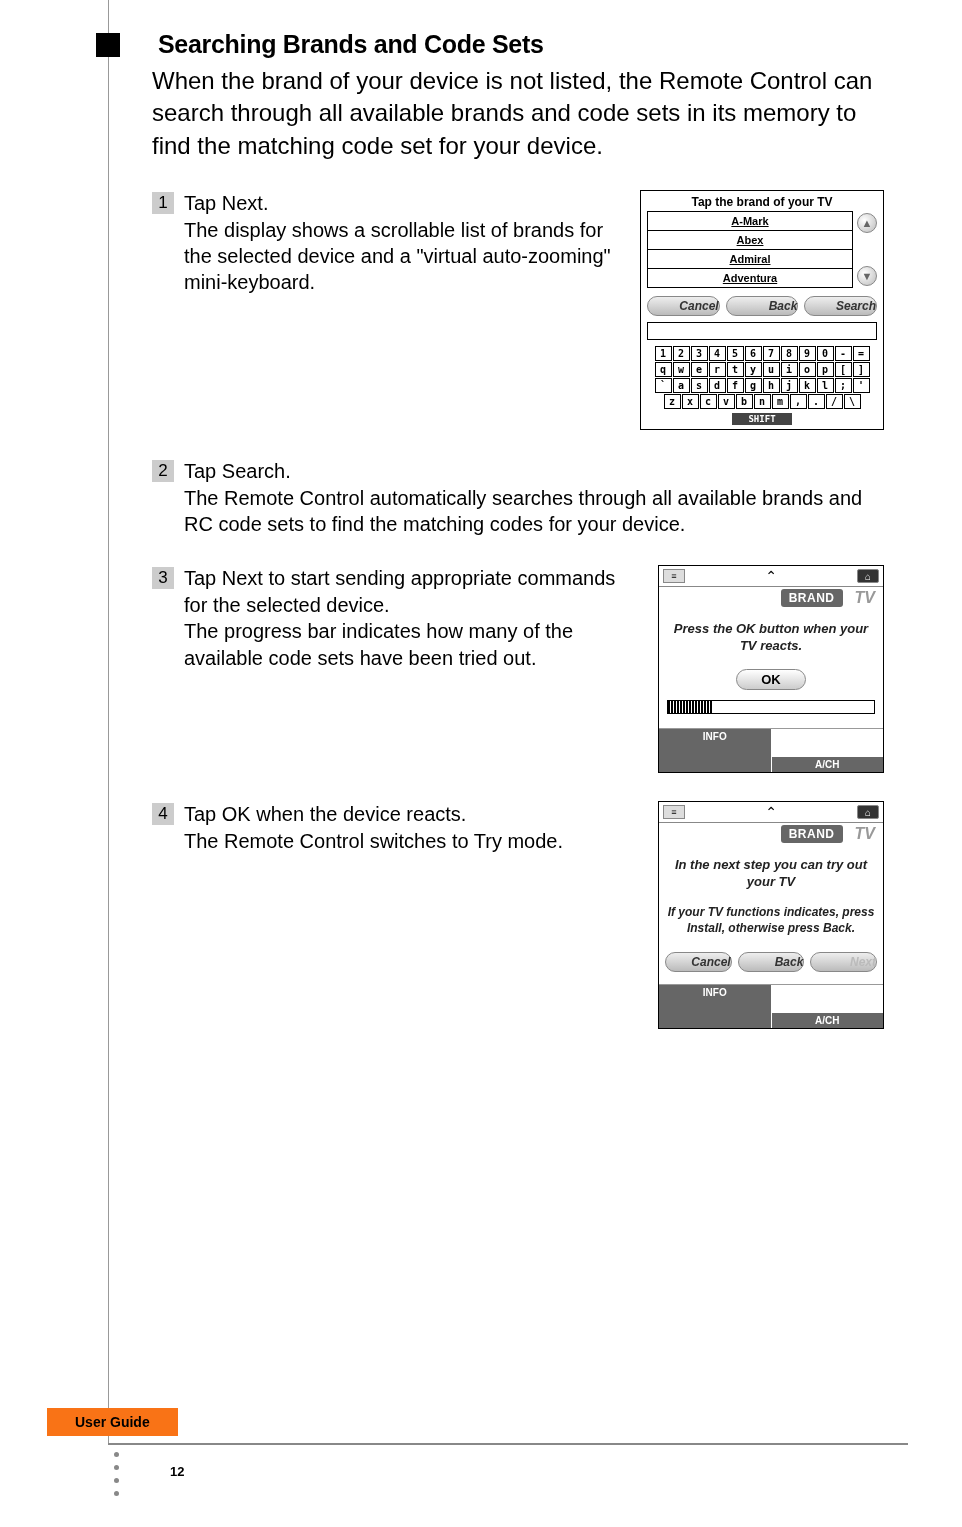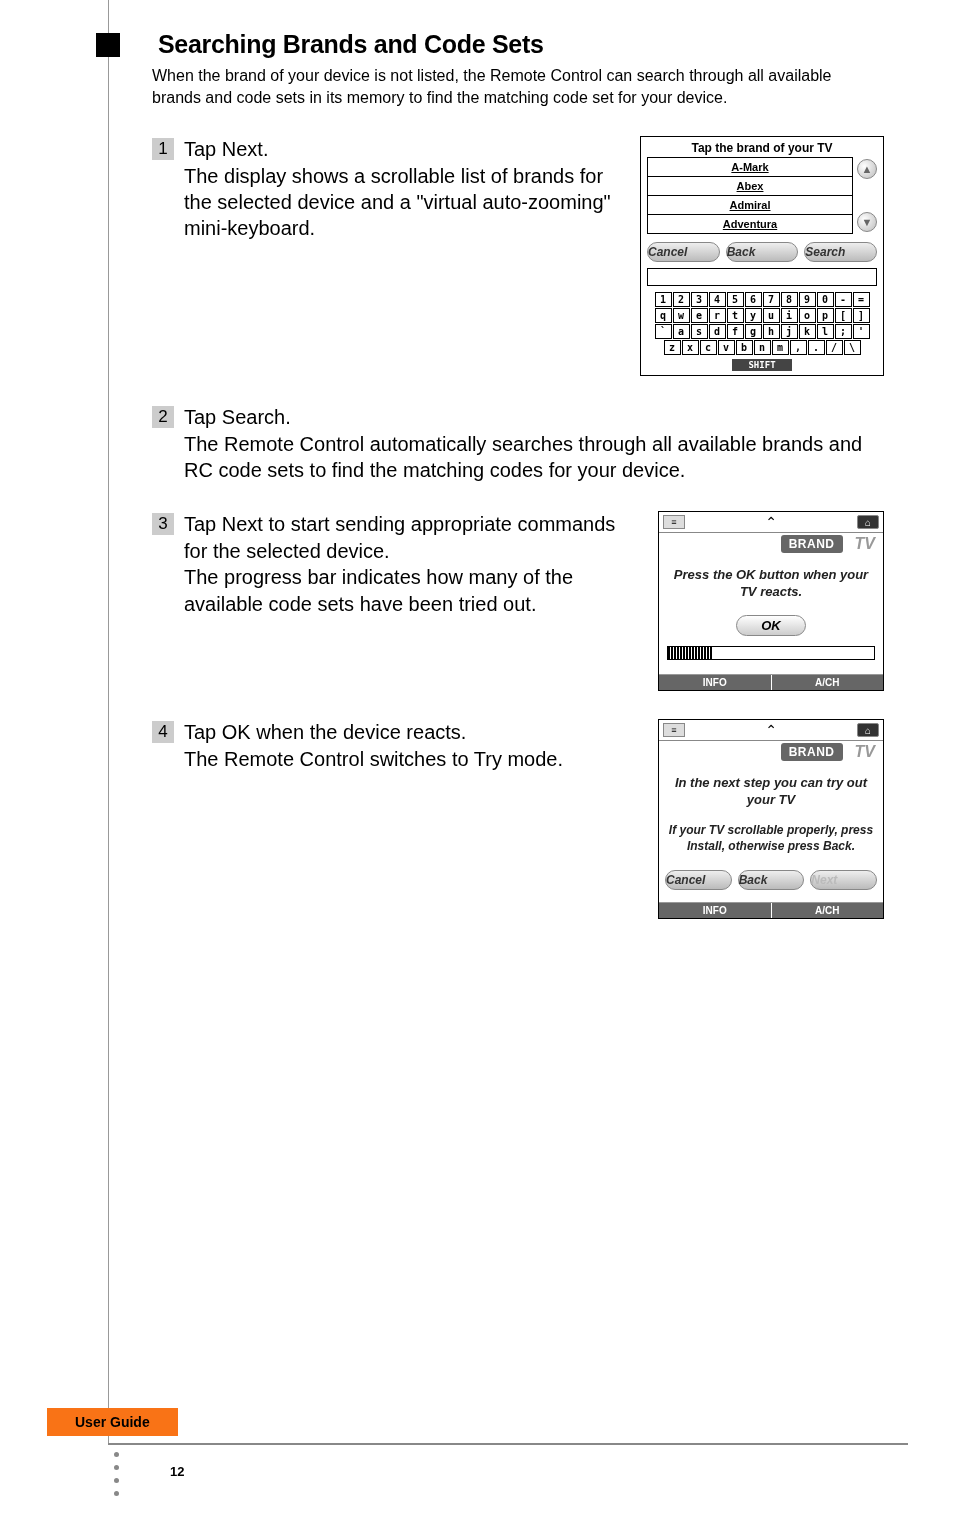--- a/index.html
+++ b/index.html
@@ -38,21 +38,21 @@
     background: #000;
     margin-left: -28px;
     margin-right: 28px;
   }
   h2 {
     font-size: 25px;
     font-weight: bold;
     letter-spacing: -0.3px;
   }
   .intro {
-    font-size: 16px;
+    font-size: 24px;
     line-height: 1.35;
     margin-left: 28px;
     margin-bottom: 28px;
     font-weight: 300;
   }
   .step {
     display: flex;
     align-items: flex-start;
     margin-left: 28px;
     margin-bottom: 28px;
@@ -148,21 +148,21 @@
     padding: 8px 6px 6px;
     gap: 6px;
   }
   .pill {
     flex: 1;
     border-radius: 11px;
     background: linear-gradient(#eee, #bbb);
     border: 1px solid #888;
     font-size: 12px;
     font-weight: bold;
-    text-align: left;
+    text-align: right;
     padding: 2px 0;
     font-style: italic;
     color: #333;
   }
   .input-box {
     margin: 0 6px 6px;
     border: 1.5px solid #000;
     height: 18px;
     background: #fff;
   }
@@ -267,21 +267,20 @@
   }
   .ok-btn {
     margin: 14px auto 10px;
     width: 70px;
     border-radius: 11px;
     background: linear-gradient(#fff, #ccc);
     border: 1px solid #888;
     font-weight: bold;
     font-size: 13px;
     padding: 2px 0;
-    font-style: italic;
   }
   .progress {
     width: 100%;
     height: 14px;
     border: 1px solid #000;
     margin-top: 6px;
     background: #fff;
     position: relative;
   }
   .progress-fill {
@@ -298,21 +297,21 @@
   .bottom-tab {
     flex: 1;
     background: #666;
     color: #fff;
     font-size: 10px;
     font-weight: bold;
     text-align: center;
     padding: 2px 0;
     border-right: 1px solid #fff;
   }
-  .bottom-tab:last-child { border-right: none; }
+  .bottom-tab:last-child { border-right: none; margin-top: 28px; }
   .pill.next-disabled { color: #bbb; font-style: italic; }
   
   
   .footer-label {
     position: absolute;
     left: 0;
     top: 1408px;
     background: #f97316;
     padding: 6px 28px;
     font-size: 14px;
@@ -506,21 +505,21 @@
         <div class="top-icon">≡</div>
         <div class="wifi-icon">⌃</div>
         <div class="home-icon">⌂</div>
       </div>
       <div class="brand-tab-row">
         <div class="brand-tab">BRAND</div>
         <div class="tv-tab">TV</div>
       </div>
       <div class="scr-main">
         <div class="scr-msg">In the next step you can try out your TV</div>
-        <div class="scr-msg2">If your TV scrollable properly, press Install, otherwise press Back.</div>
+        <div class="scr-msg2">If your TV functions indicates, press Install, otherwise press Back.</div>
       </div>
       <div class="pill-row">
         <div class="pill">Cancel</div>
         <div class="pill">Back</div>
         <div class="pill next-disabled">Next</div>
       </div>
       <div class="bottom-tabs">
         <div class="bottom-tab">INFO</div>
         <div class="bottom-tab">A/CH</div>
       </div>

